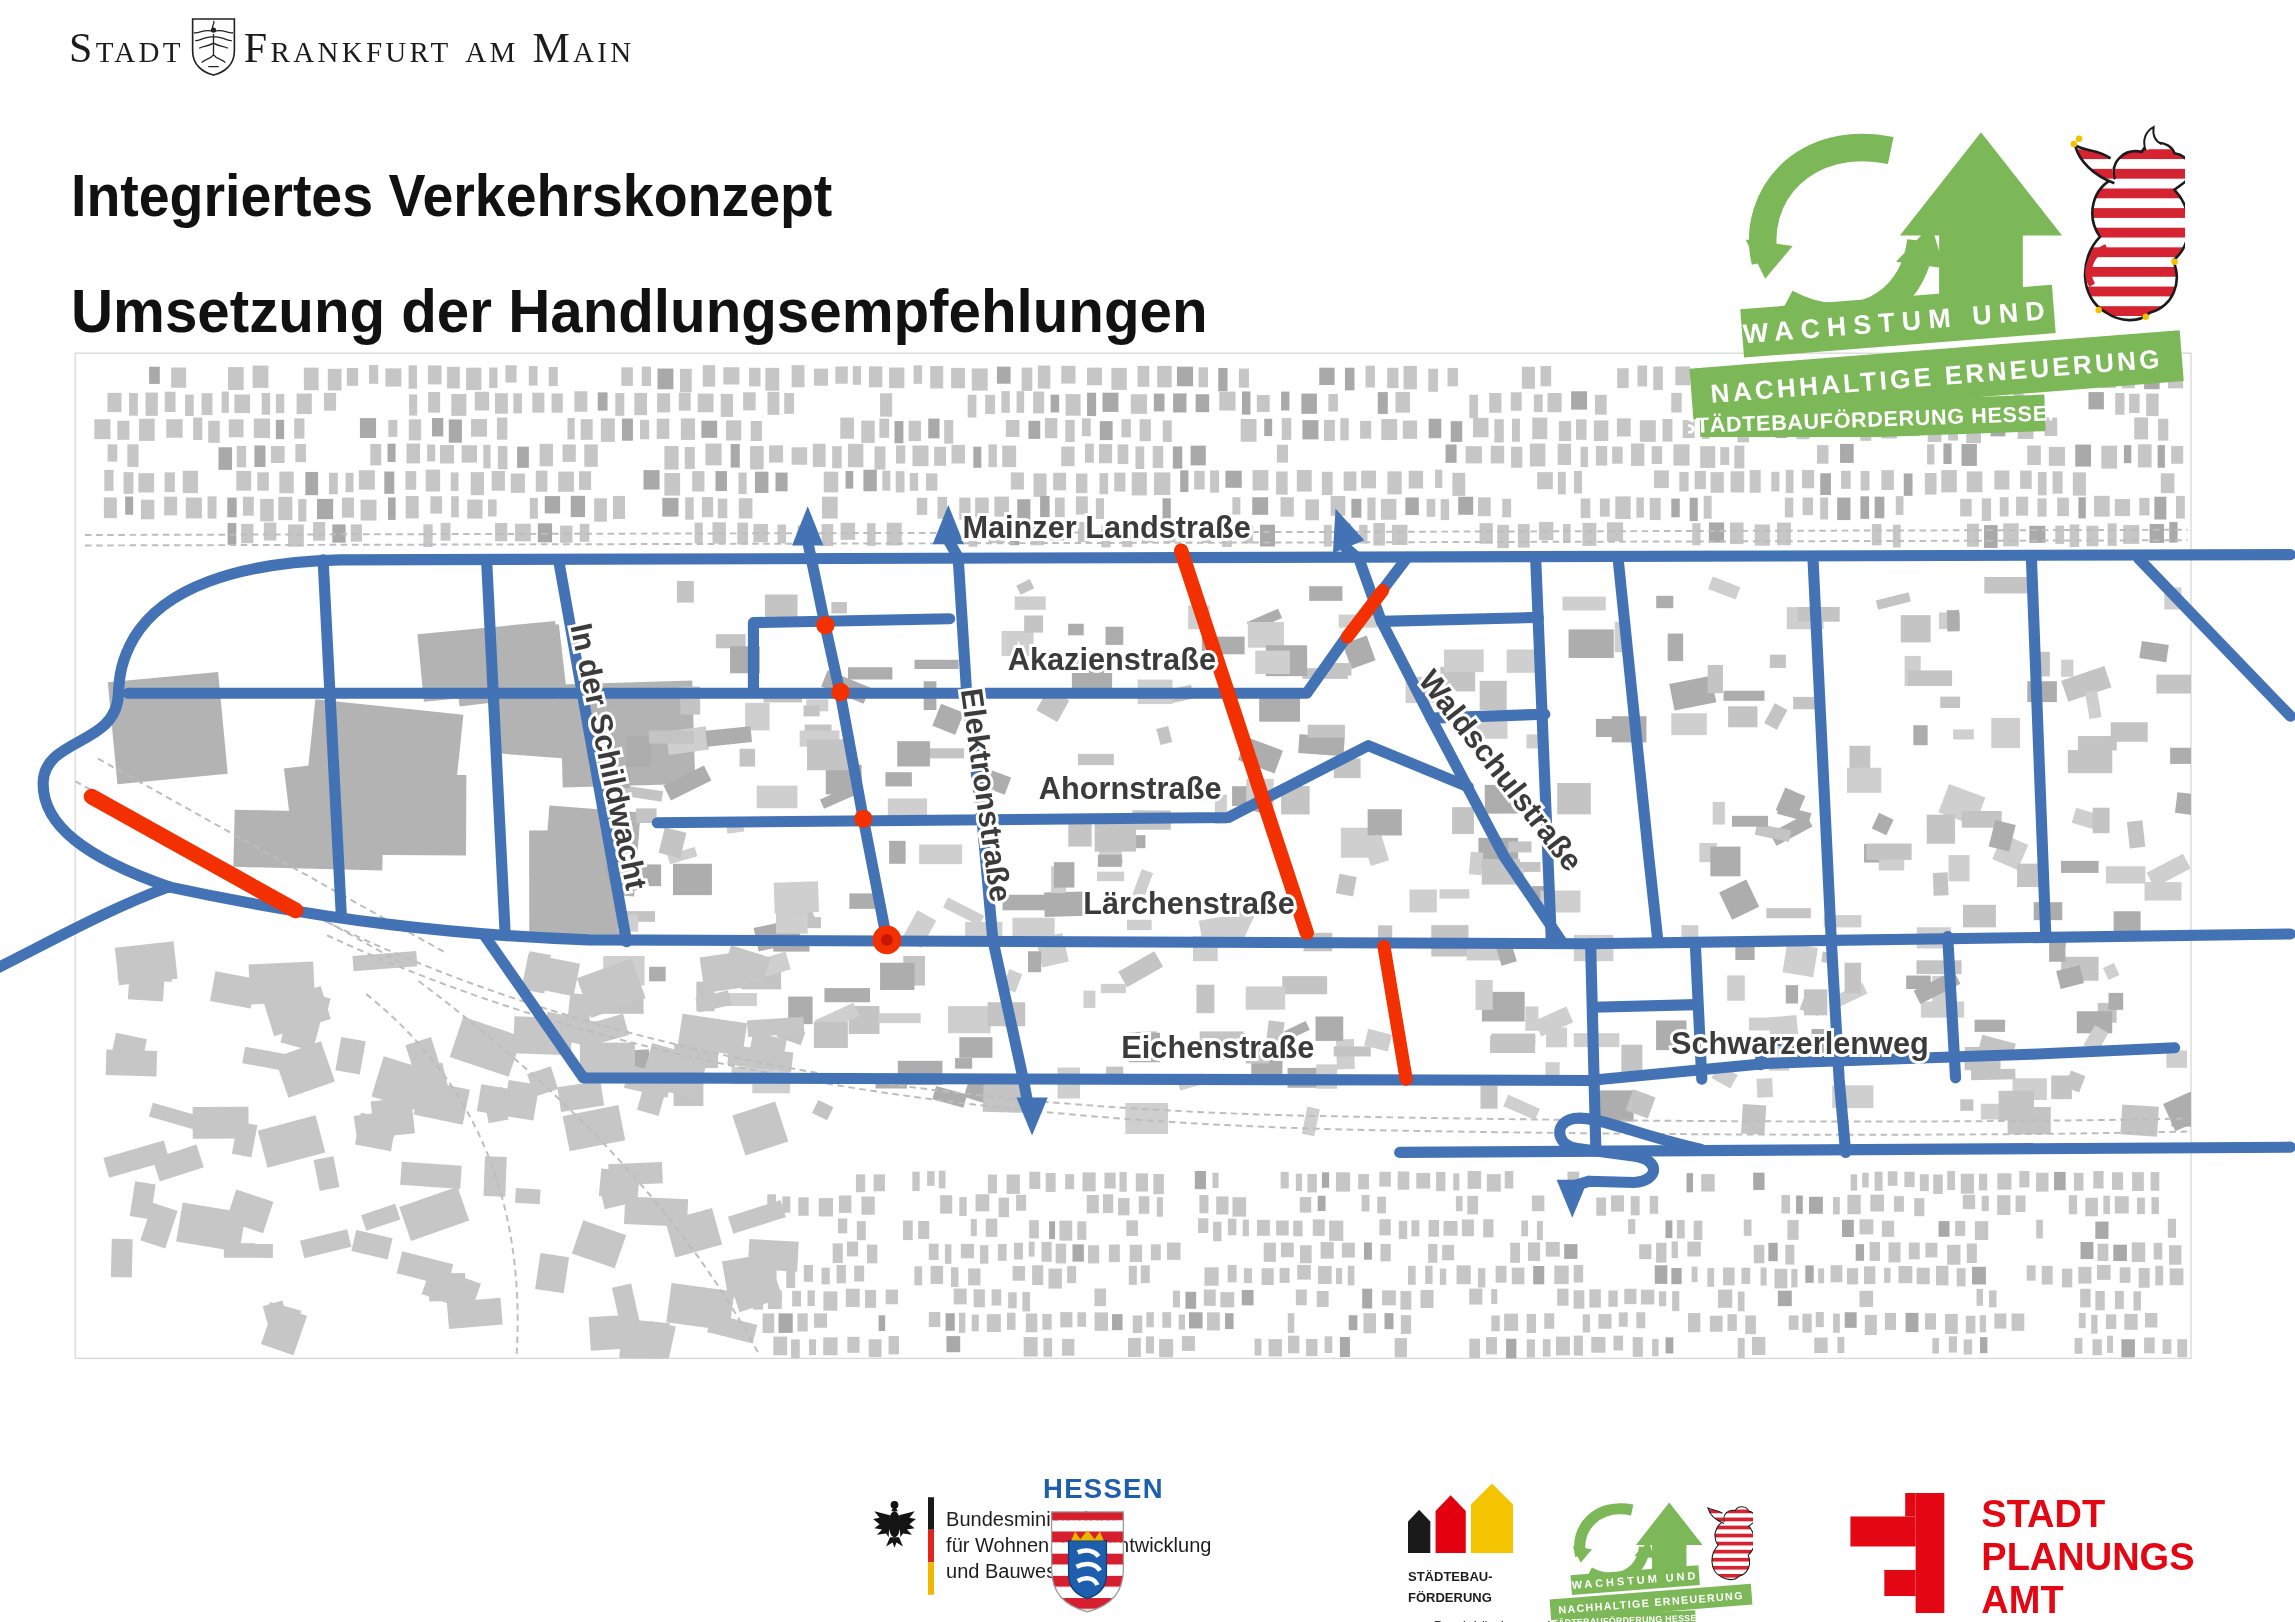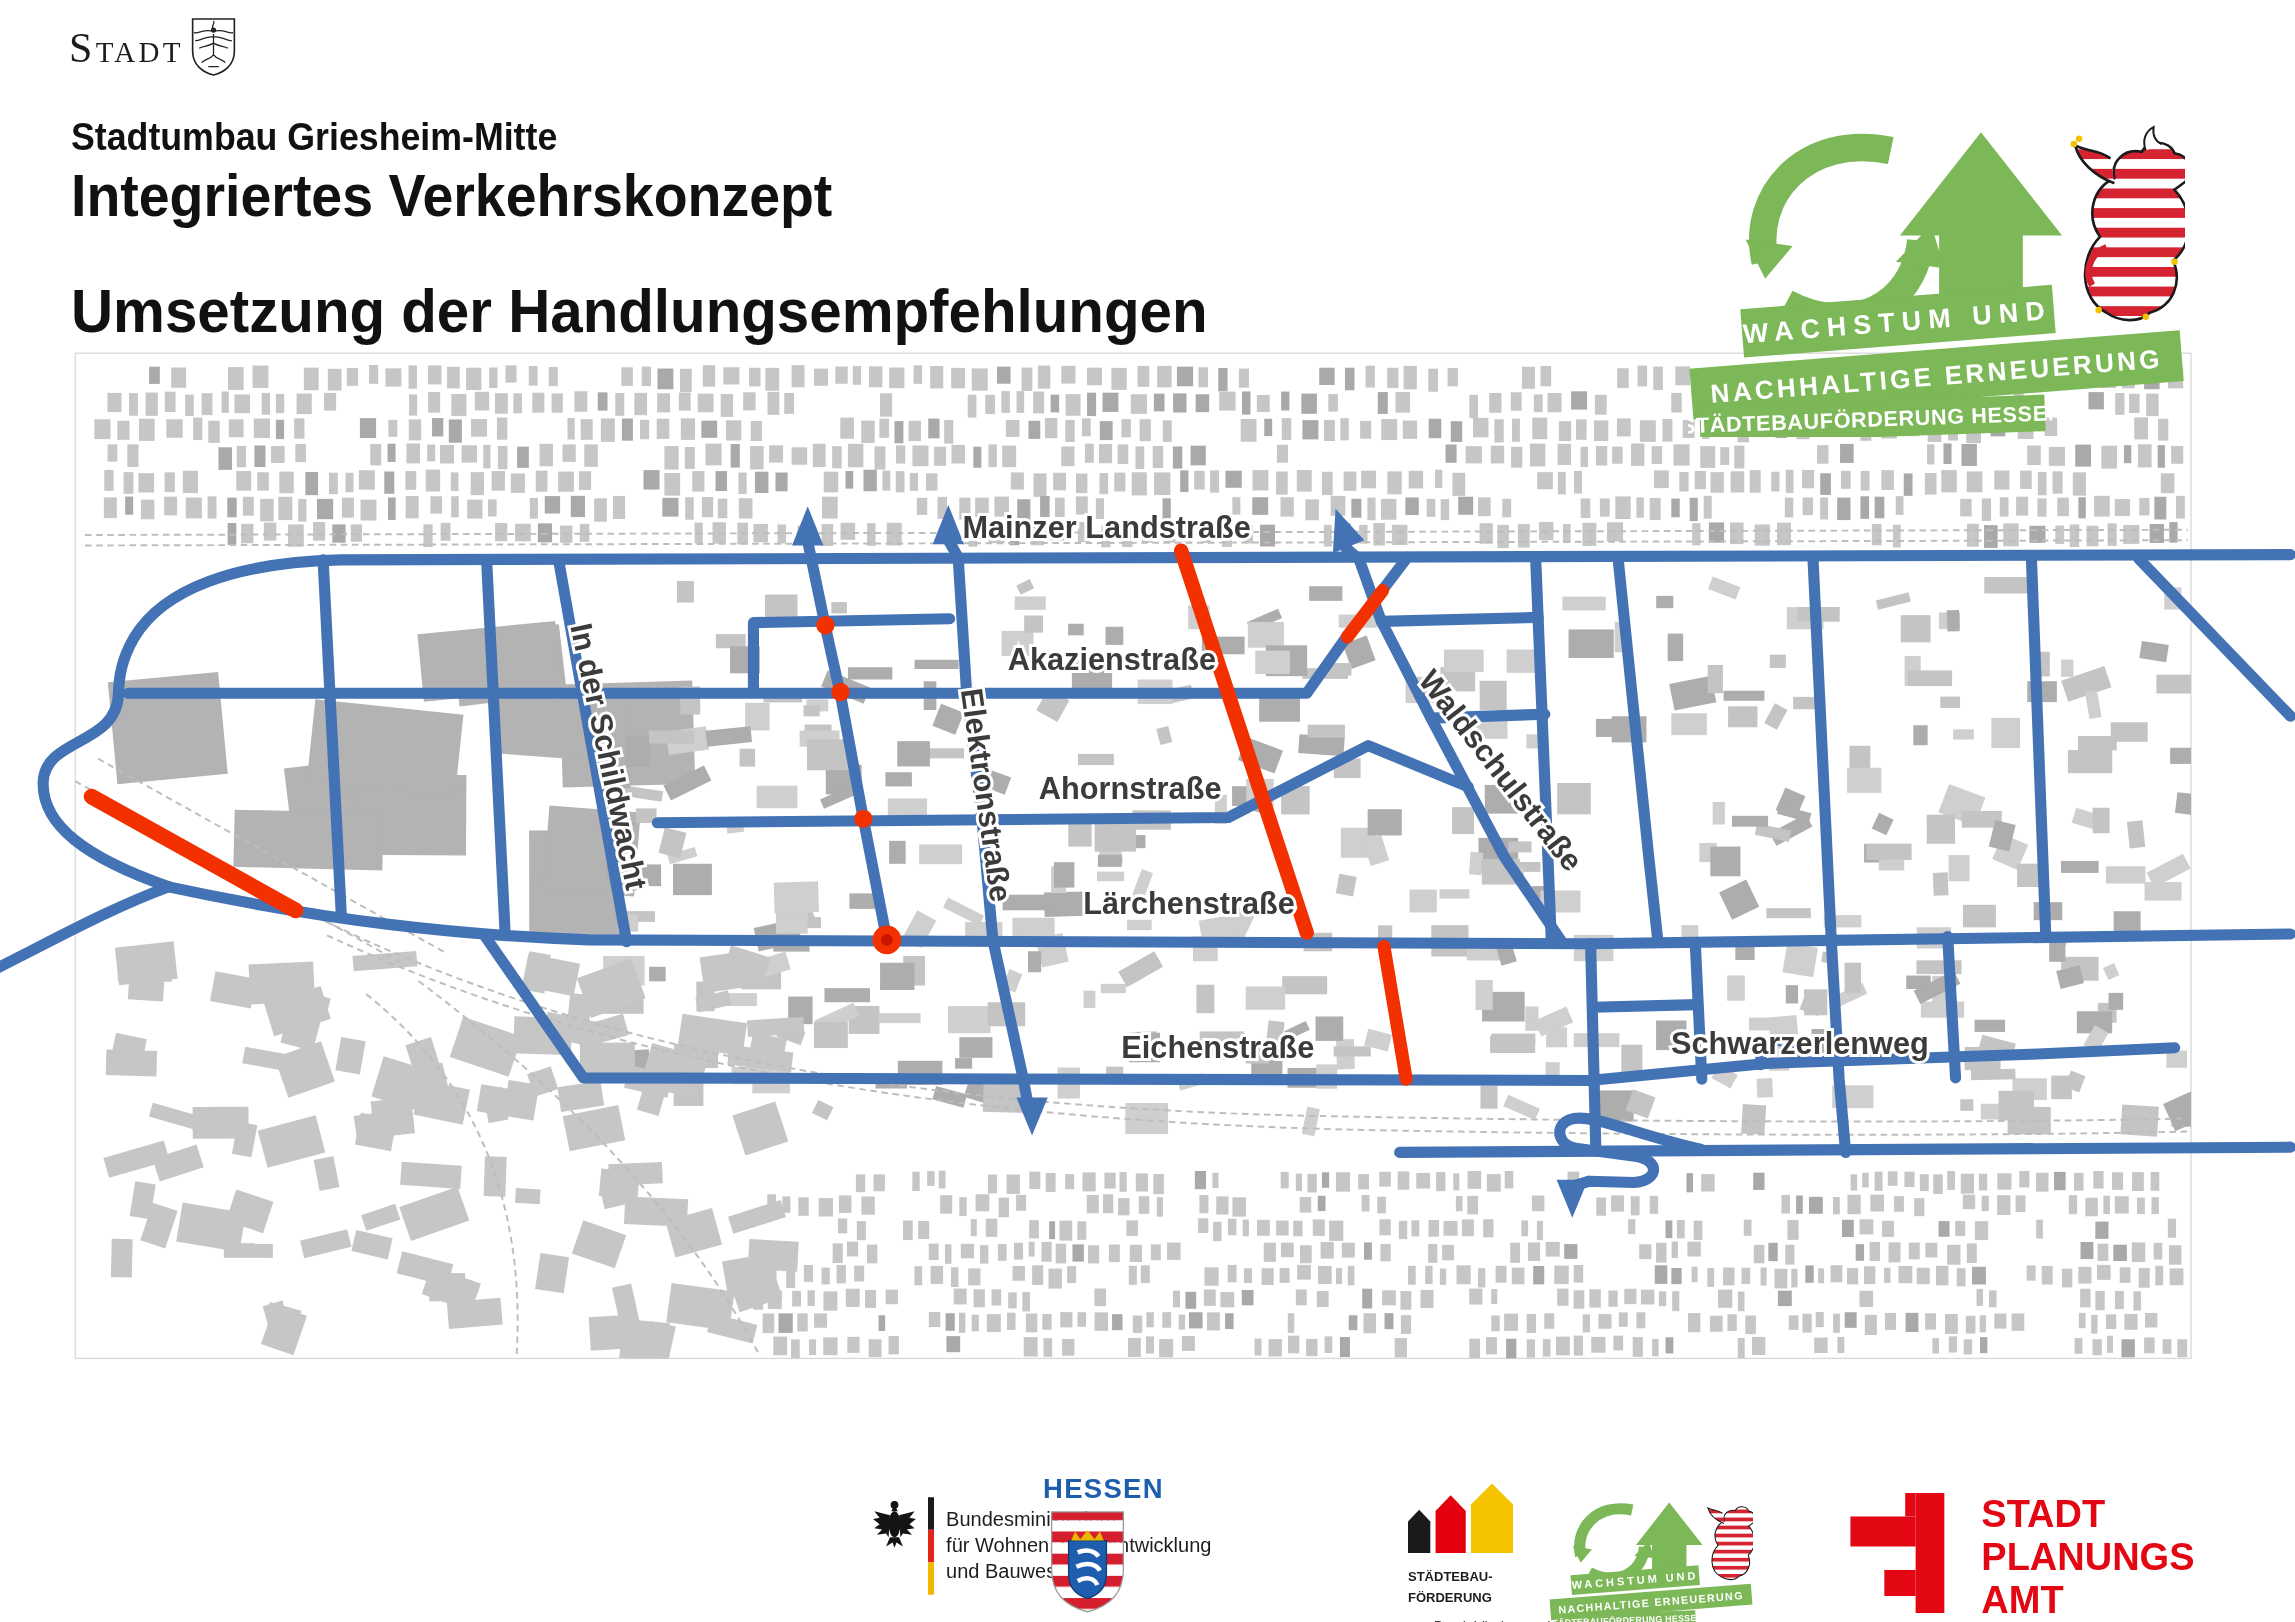--- a/index.html
+++ b/index.html
@@ -37,24 +37,23 @@
         <path d="M4 3 H68 V52 C68 74 52 85 36 89 C20 85 4 74 4 52 Z" fill="#fff" stroke="#222" stroke-width="2.5"></path>
         <g stroke="#222" stroke-width="2" fill="none">
           <path d="M36 22 C30 14 40 10 36 6 M36 22 C20 18 14 26 6 24 M36 22 C52 18 58 26 66 24
                    M36 30 C22 30 12 38 8 36 M36 30 C50 30 60 38 64 36
                    M36 26 L36 58 M36 40 C26 46 20 44 14 48 M36 40 C46 46 52 44 58 48
                    M36 58 C30 66 22 64 18 70 M36 58 C42 66 50 64 54 70 M28 76 L44 76"></path>
           <circle cx="36" cy="20" r="4" fill="#222" stroke="none"></circle>
         </g>
       </svg>
     </span>
+    <span class="brand-word">Frankfurt am Main</span>
   </div>
 
-  <div id="subtitle" class="abs">
-    <span class="t-cond">Stadtumbau Griesheim-Mitte</span></div>
   <div id="title2" class="abs">
     <span class="t-cond">Umsetzung der Handlungsempfehlungen</span></div>
   <div id="title1" class="abs">
     <span class="t-cond">Integriertes Verkehrskonzept</span></div>
 
   <svg id="mapsvg" class="abs" style="left:0;top:0" width="2295" height="1622" viewBox="0 0 3509 2480">
     <defs>
       <clipPath id="mapclip">
           <rect x="115" y="540" width="3235" height="1537"></rect>
         </clipPath>

